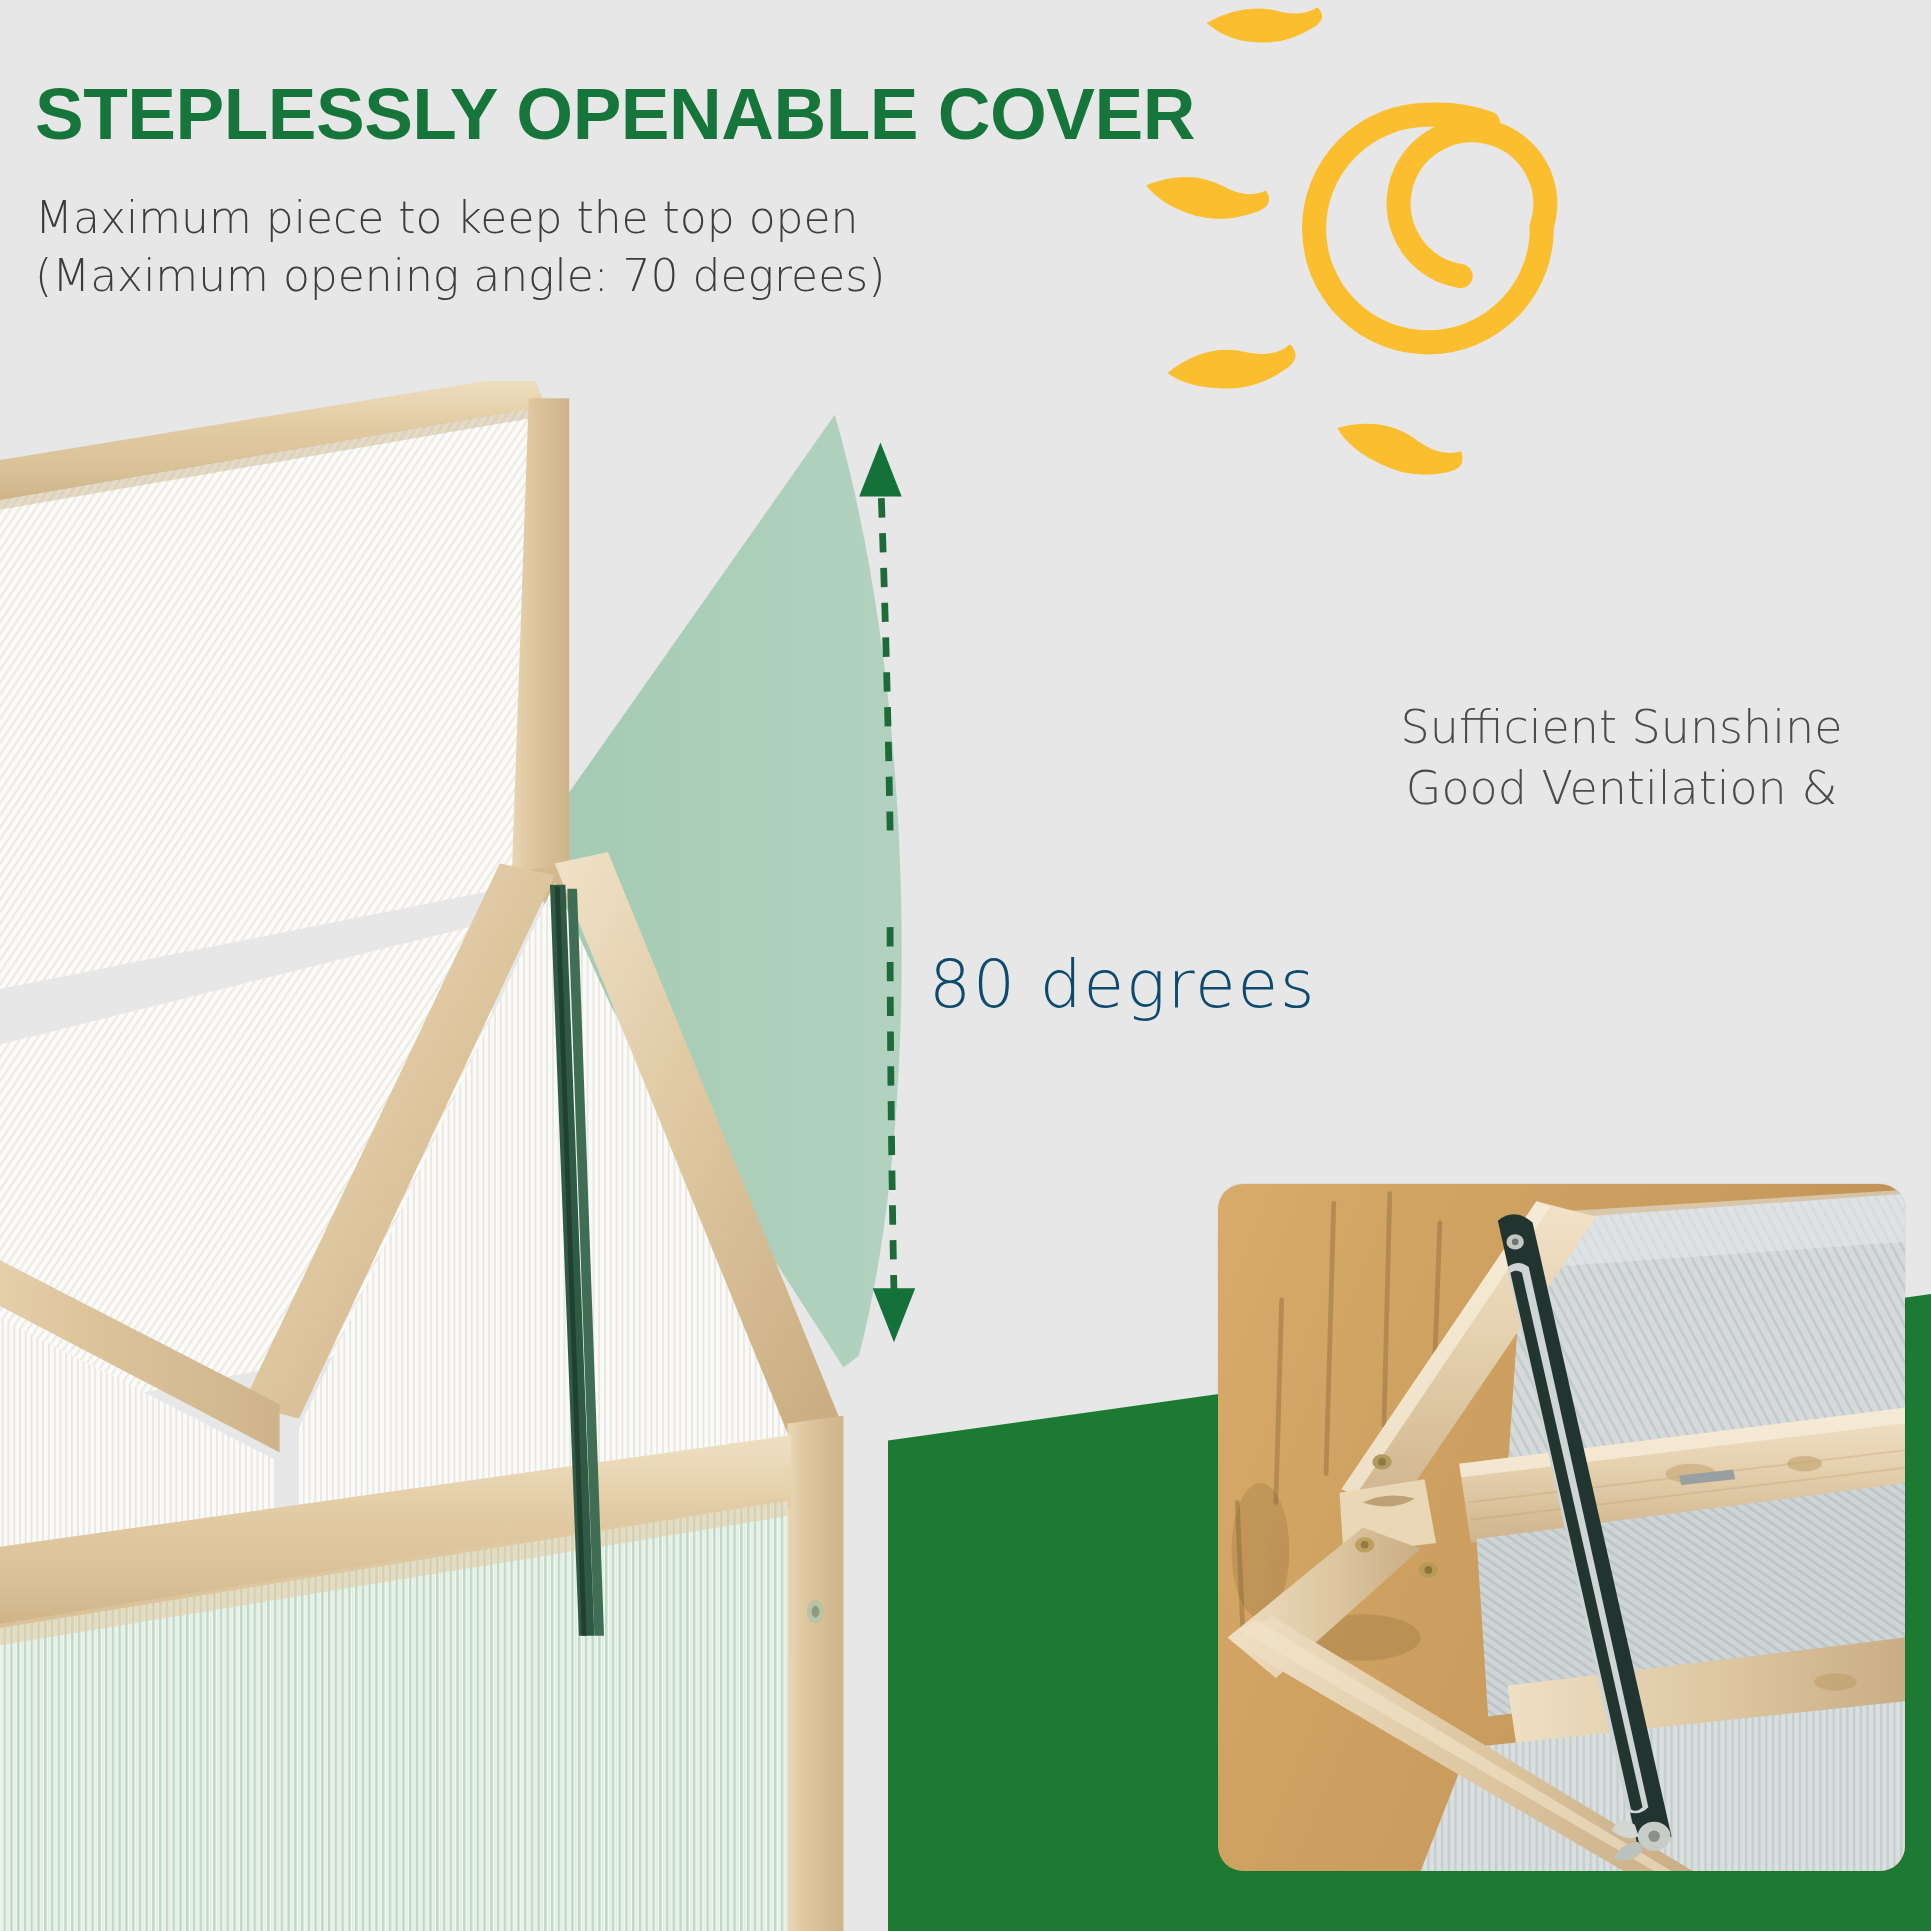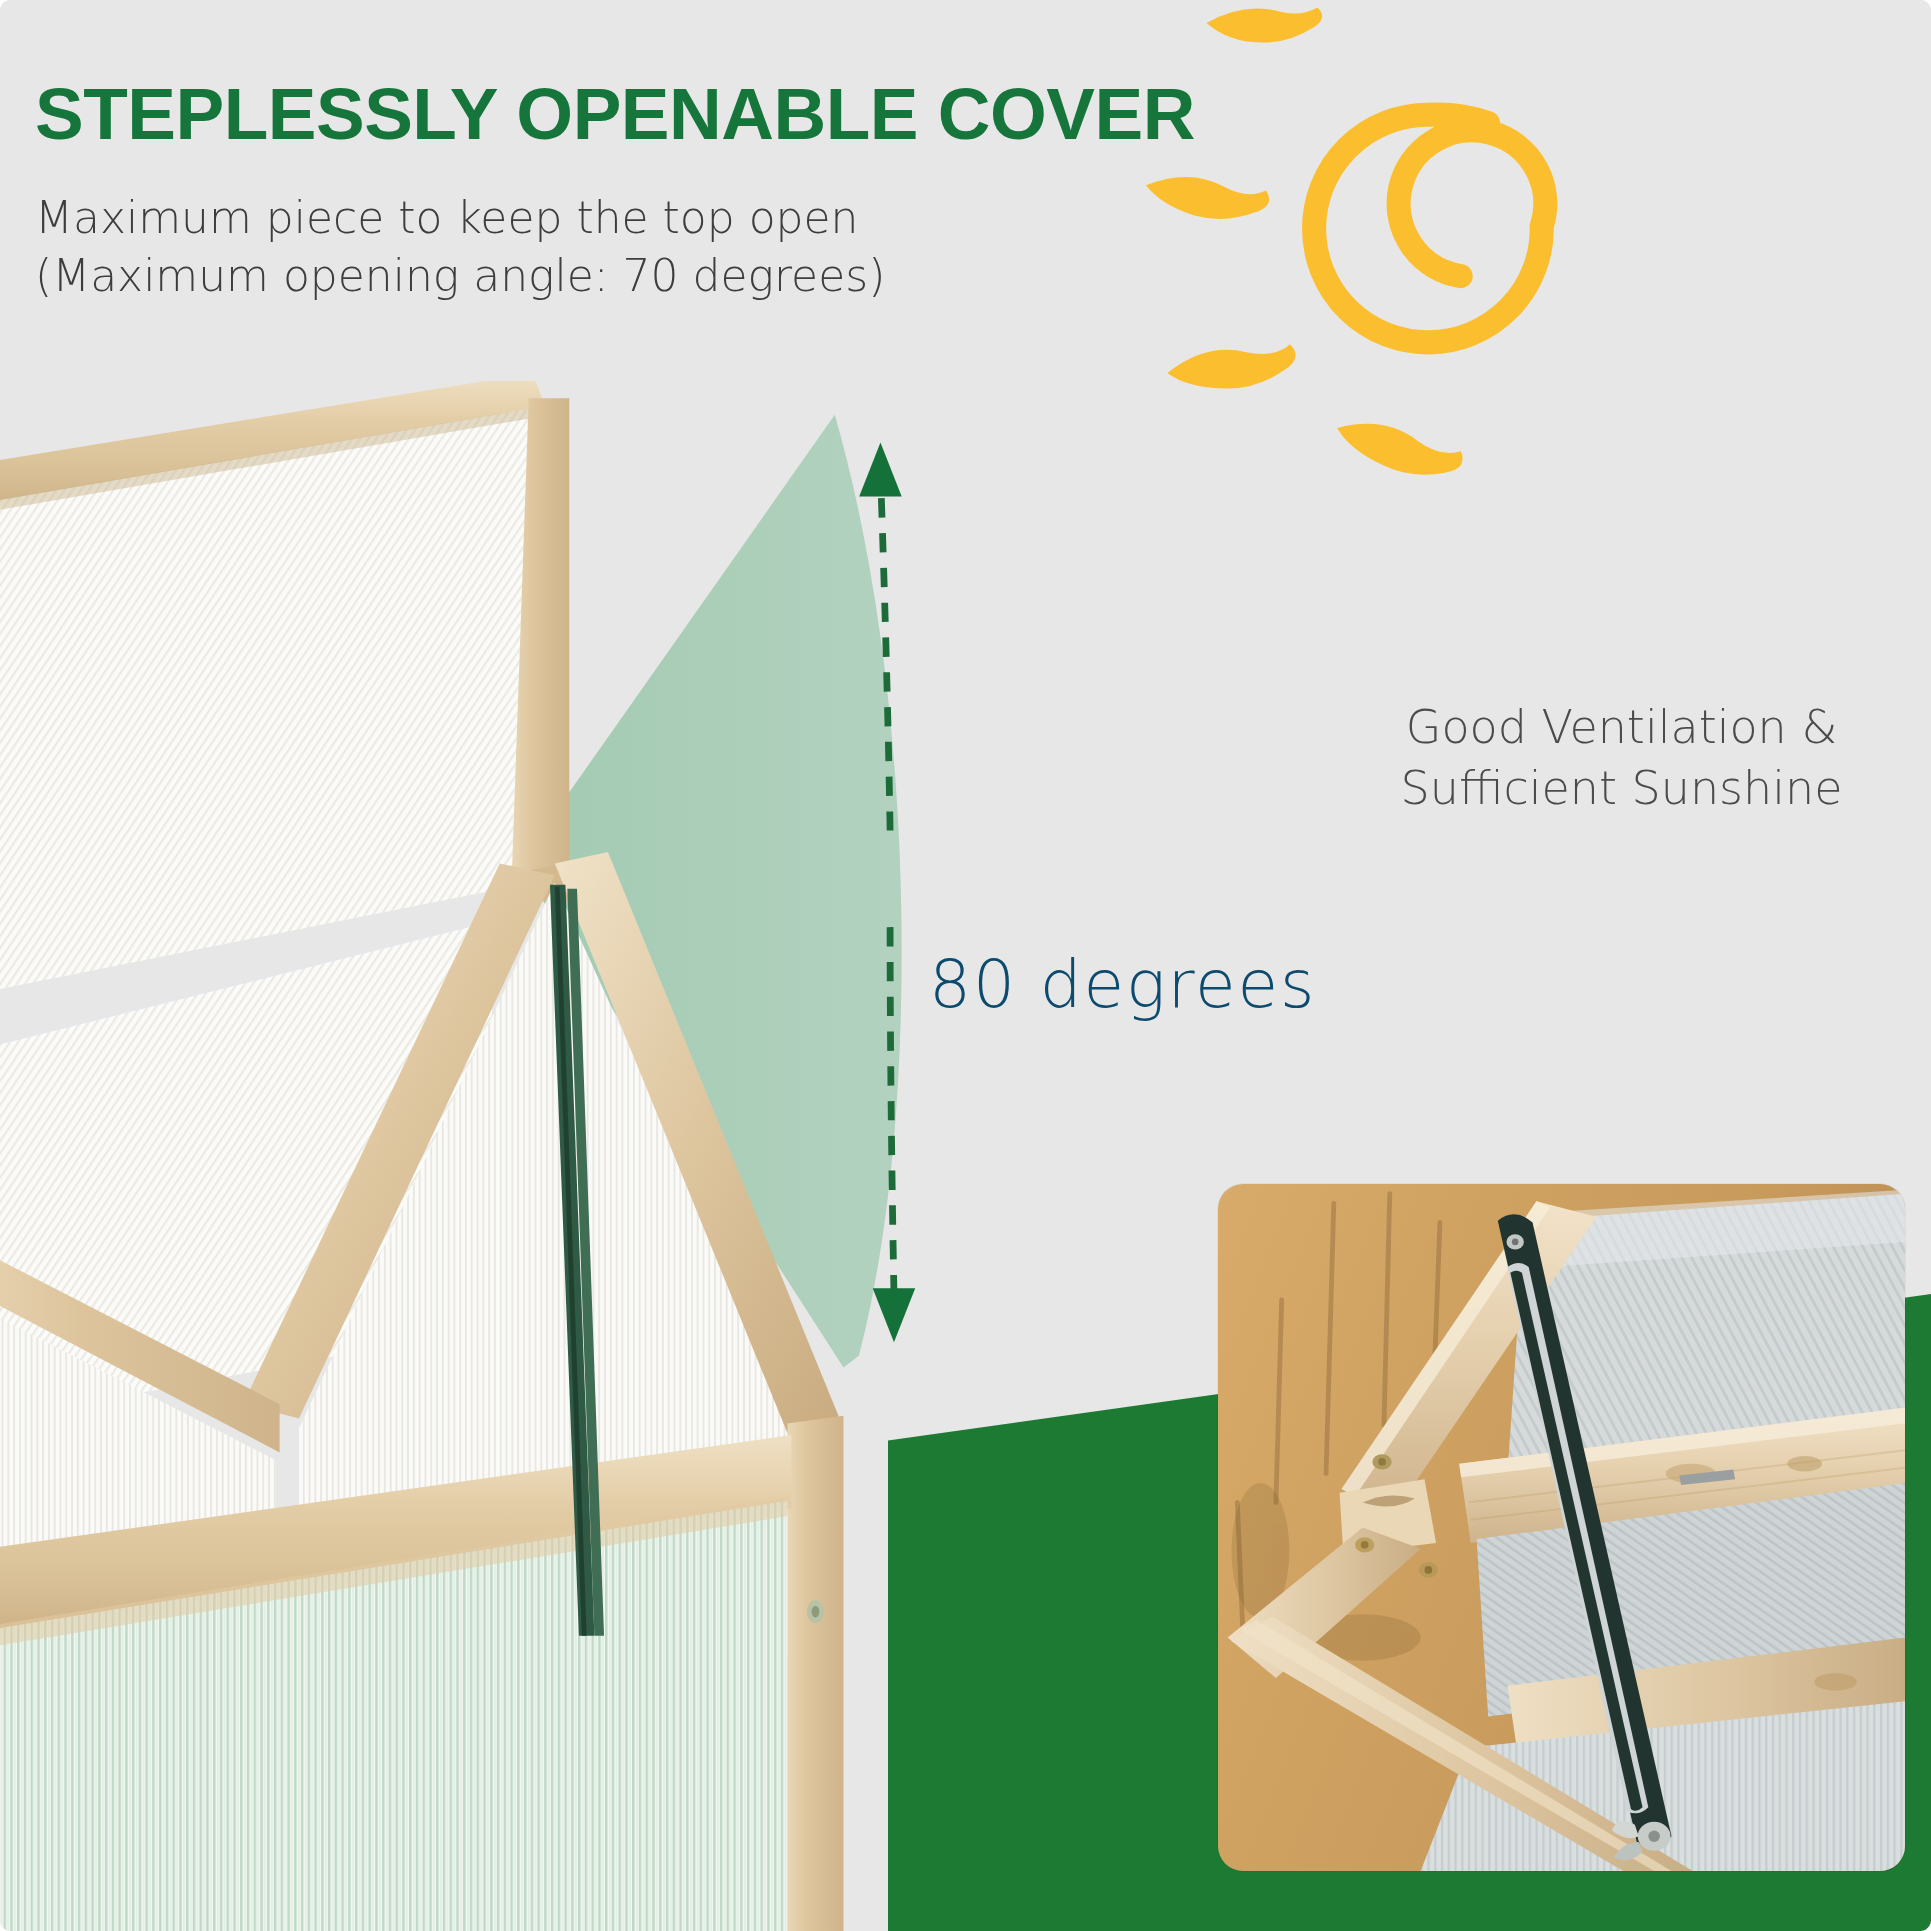--- a/index.html
+++ b/index.html
@@ -9,21 +9,20 @@
   }
   body {
     font-family: "Liberation Sans", sans-serif;
   }
   #stage {
     position: relative;
     width: 1931px;
     height: 1931px;
     overflow: hidden;
     background: #e7e7e7;
-    border-radius: 11px;
   }
 
   
   .bg-base {
     position: absolute;
     inset: 0;
     background: #e7e7e7;
   }
   .green-band-right {
     position: absolute;
@@ -242,22 +241,22 @@
 
       <path d="M 5 210 q 42 -24 80 -10 q 26 10 44 -2 q 12 14 -8 24 q -30 16 -62 12 q -36 -6 -54 -24 Z" transform="rotate(8 60 220)"></path>
 
       <path d="M 30 390 q 44 -26 84 -10 q 28 10 46 -2 q 12 16 -10 26 q -32 16 -64 10 q -38 -6 -56 -24 Z" transform="rotate(-8 80 400)"></path>
 
       <path d="M 200 470 q 44 -26 84 -10 q 28 10 46 -2 q 12 16 -10 26 q -32 16 -64 10 q -38 -6 -56 -24 Z" transform="rotate(16 260 480)"></path>
     </g>
   </svg>
 
   <div class="right-copy">
+    <div>Sufficient Sunshine</div>
     <div>Good Ventilation &amp;</div>
-    <div>Sufficient Sunshine</div>
   </div>
 
   <svg class="dim" viewBox="0 0 130 960">
     <g stroke="#1c6b39" stroke-width="7" stroke-dasharray="20 16" fill="none" stroke-linecap="butt">
       <path d="M 62 420 C 60 300 56 160 52 50"></path>
       <path d="M 62 520 C 62 660 64 790 66 900"></path>
     </g>
     <polygon points="52,18 74,74 30,74" fill="#14713a"></polygon>
     <polygon points="66,950 88,894 44,894" fill="#14713a"></polygon>
   </svg>

